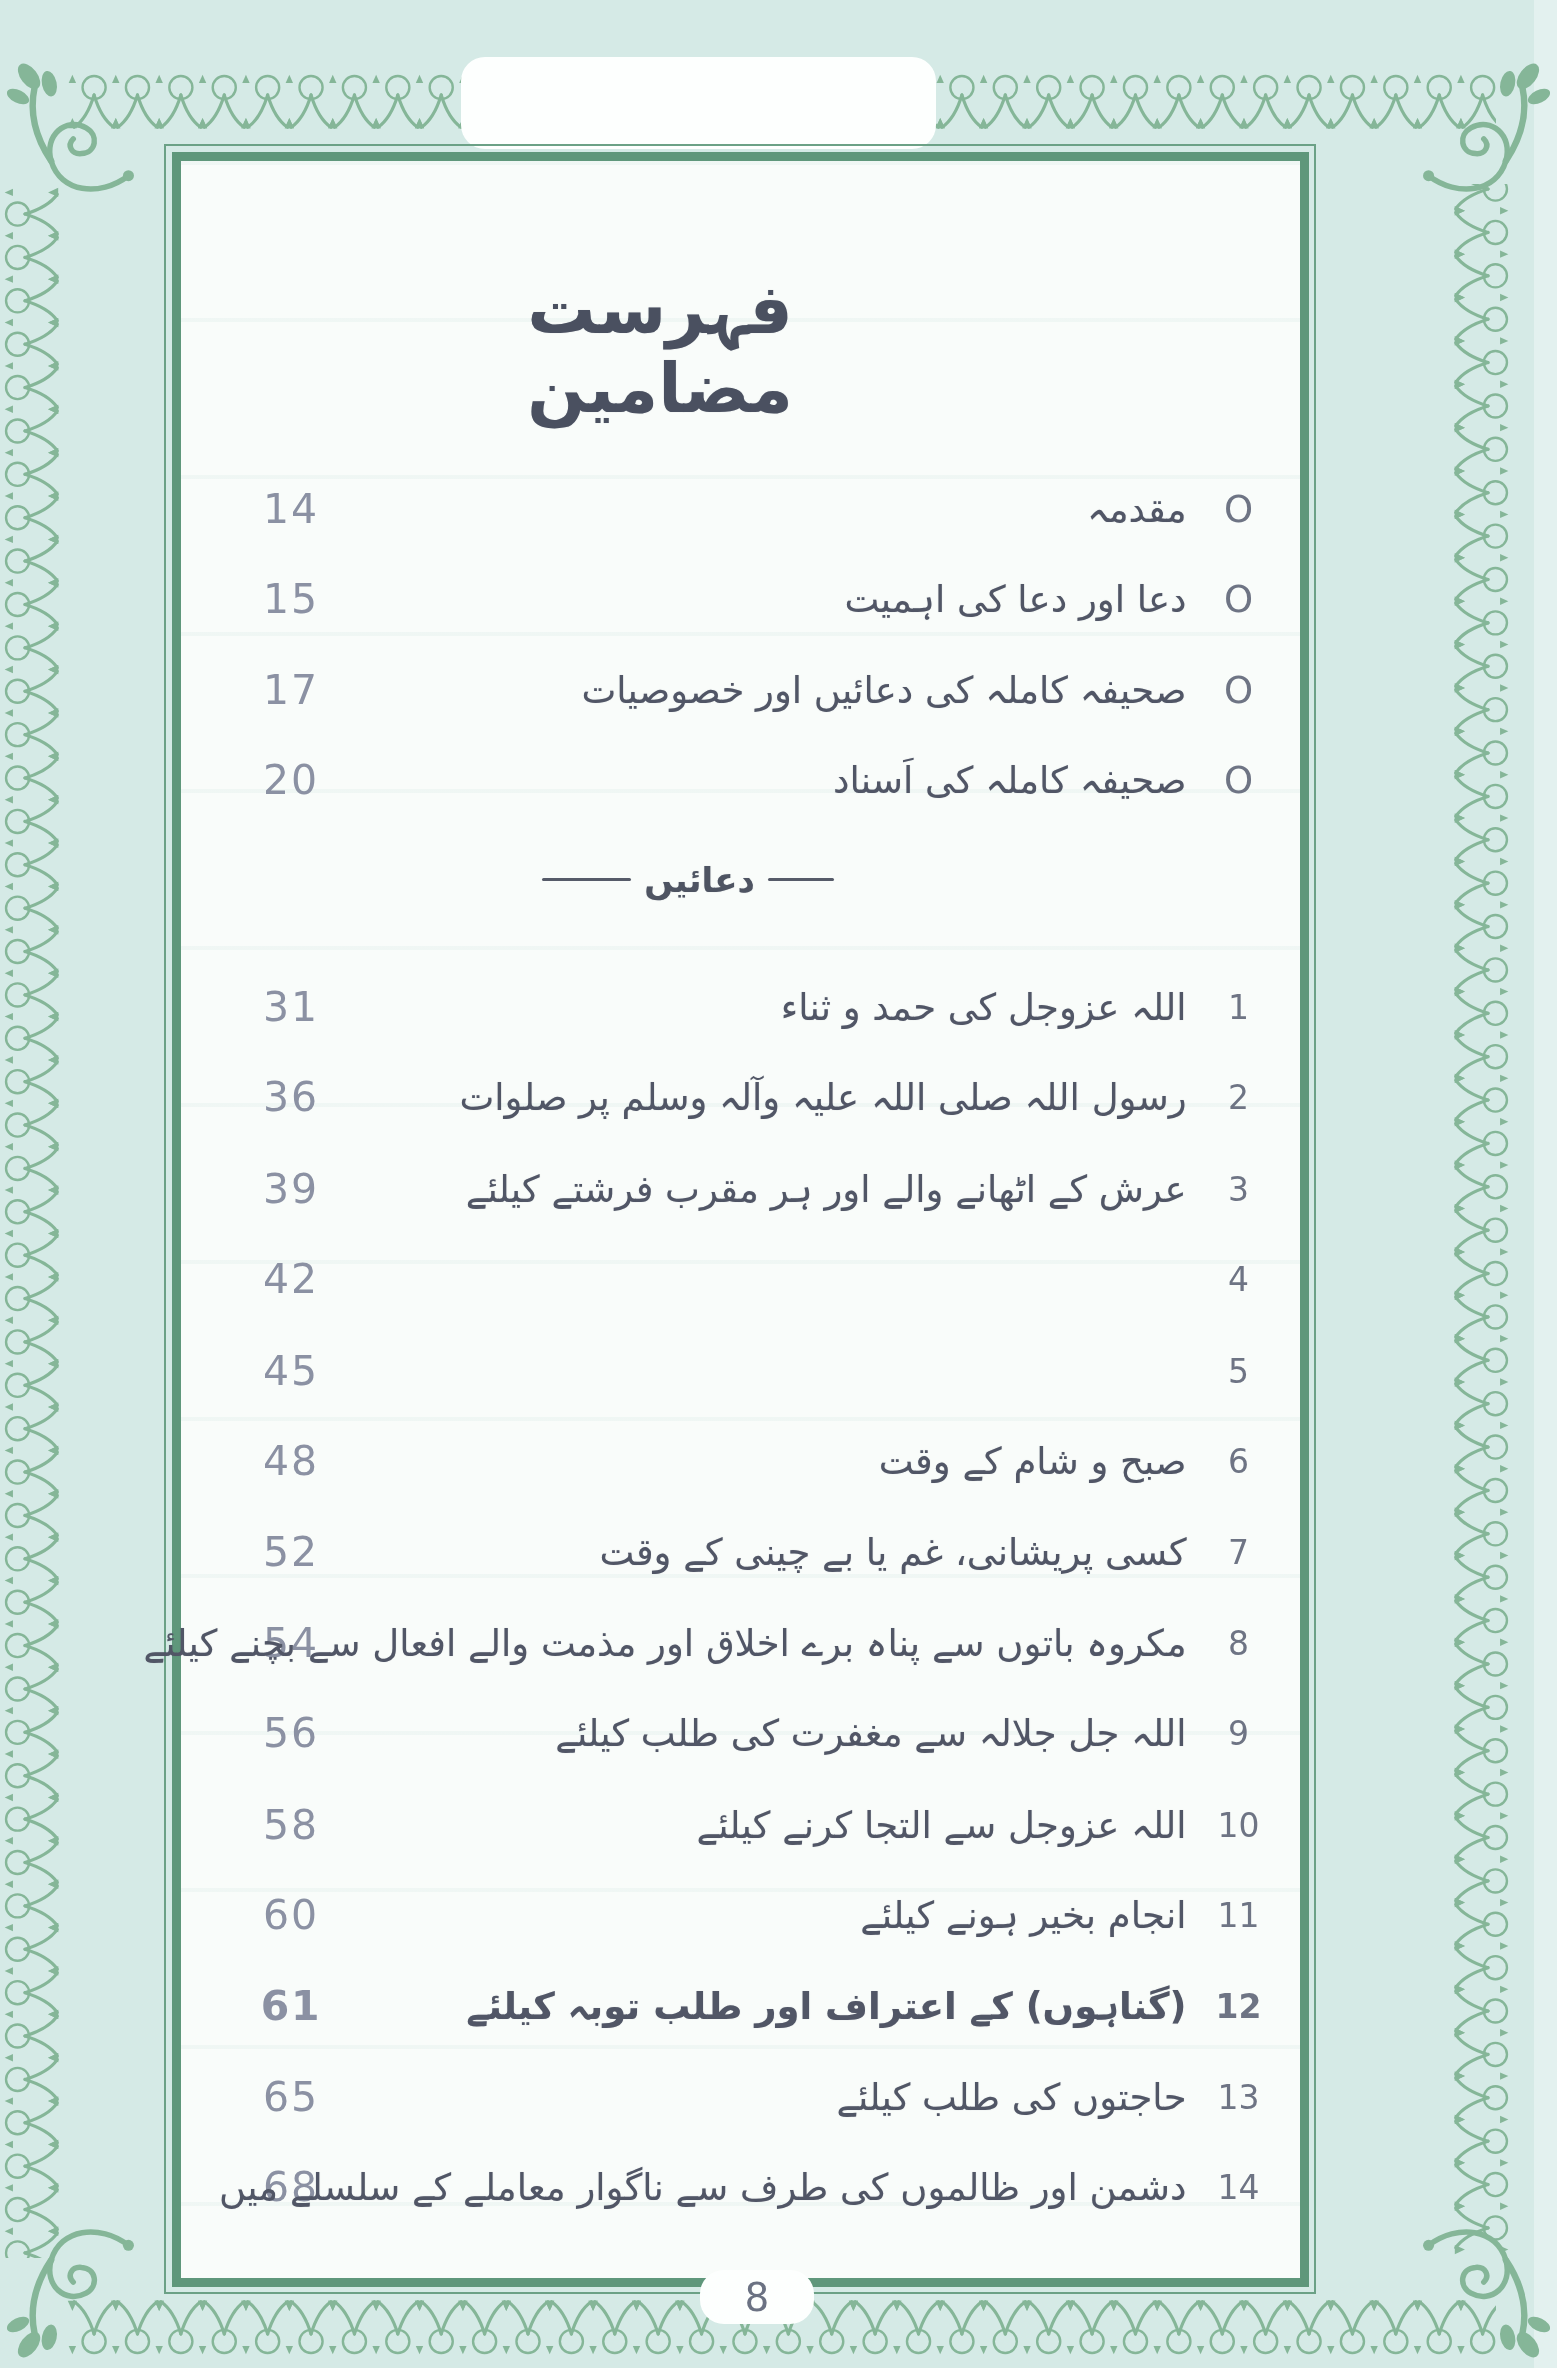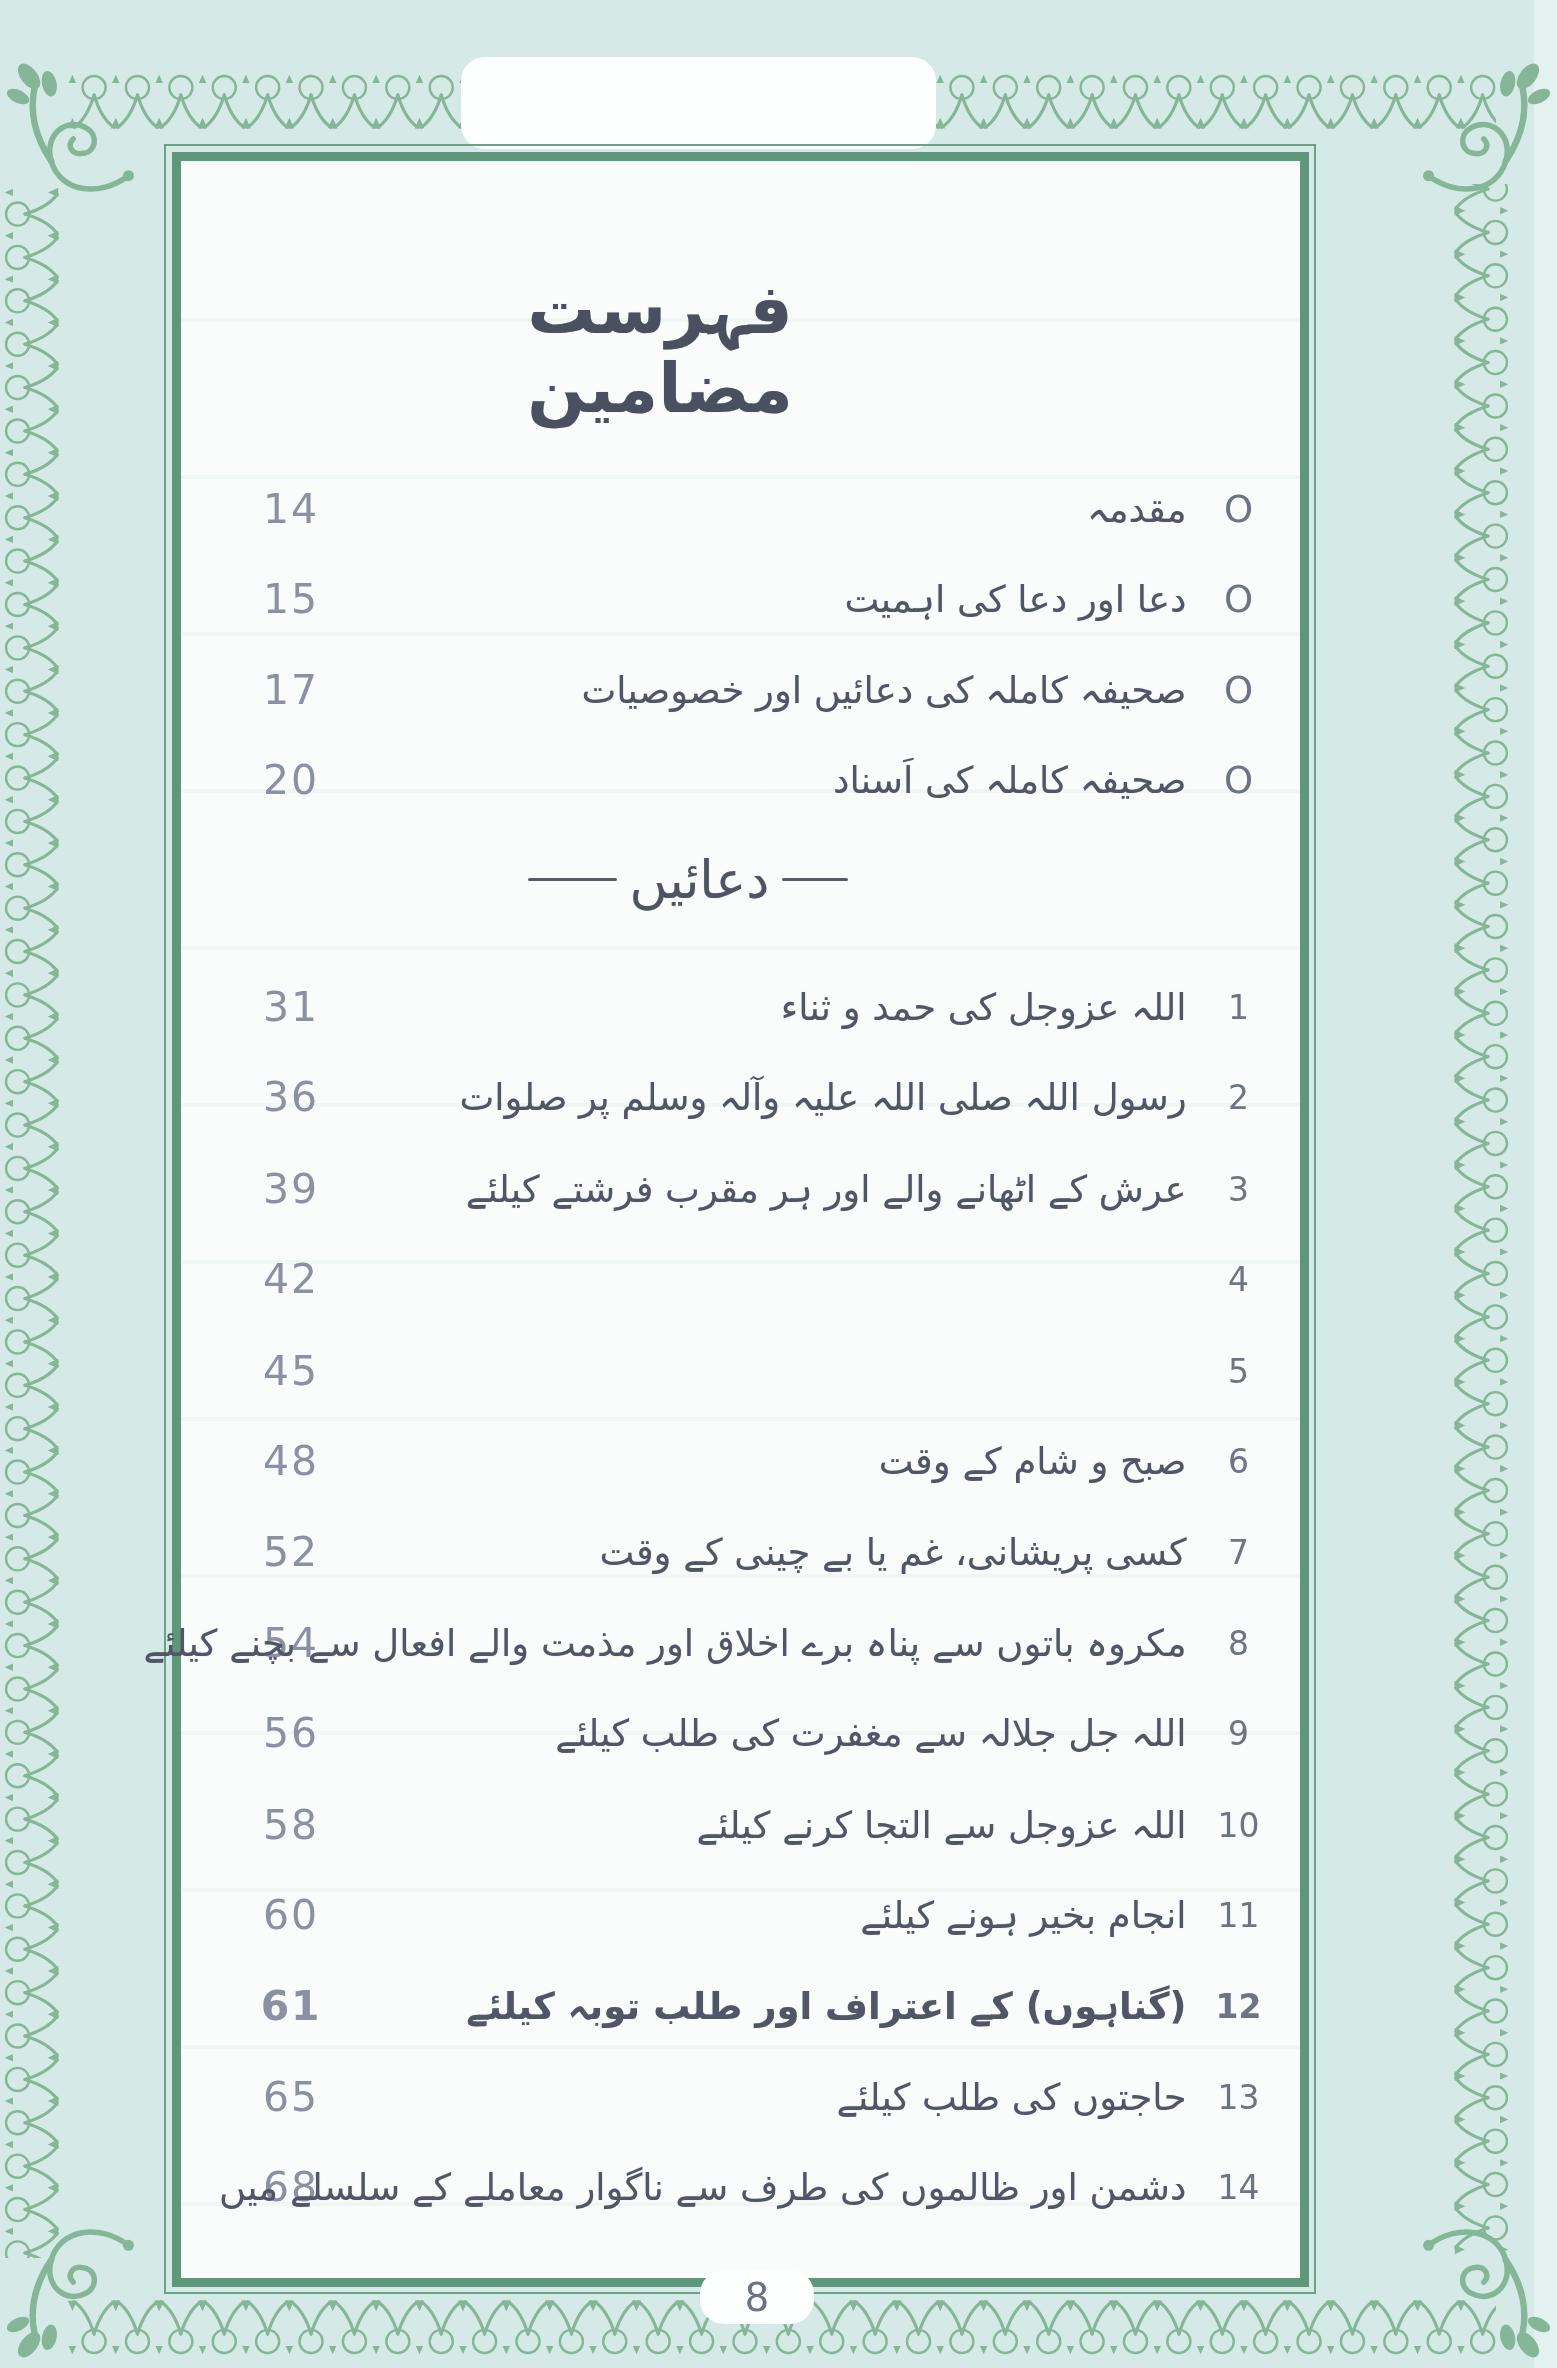--- a/index.html
+++ b/index.html
@@ -70,21 +70,21 @@
   .marker.bullet{font-size:37px}
 
   .section{
     position:absolute;top:668px;left:332px;width:351px;height:102px;
     display:flex;align-items:center;justify-content:center;gap:7.4px;
   }
   .dash{display:inline-block;height:3.7px;background:#565b69;border-radius:1.8px}
   .dash-l{width:89px}
   .dash-r{width:66px}
   .section-word{
-    direction:rtl;font-size:52px;font-weight:normal;color:#4e5462;
+    direction:rtl;font-size:34px;font-weight:bold;color:#4e5462;
     text-shadow:0 0 0.9px rgba(78,84,98,.35);padding:0 5.5px;
   }
 
   .footer-box{
     position:absolute;left:700px;top:2270px;width:114px;height:54px;
     background:var(--box-white);border-radius:24px;z-index:5;
     display:flex;align-items:center;justify-content:center;
     font-size:39px;color:var(--footer-text);
   }
 </style>

